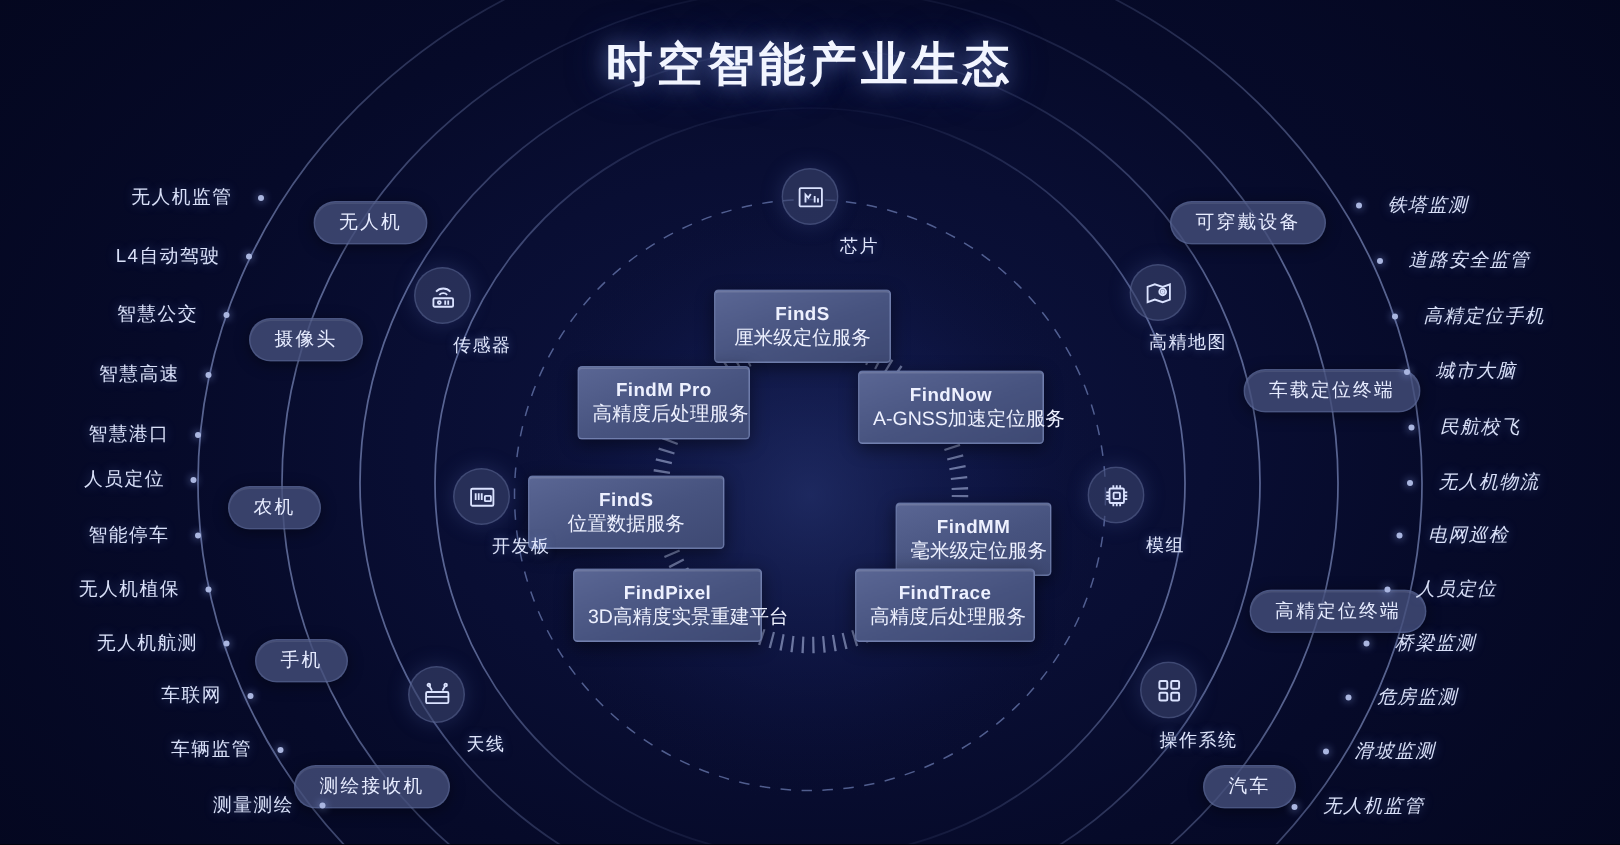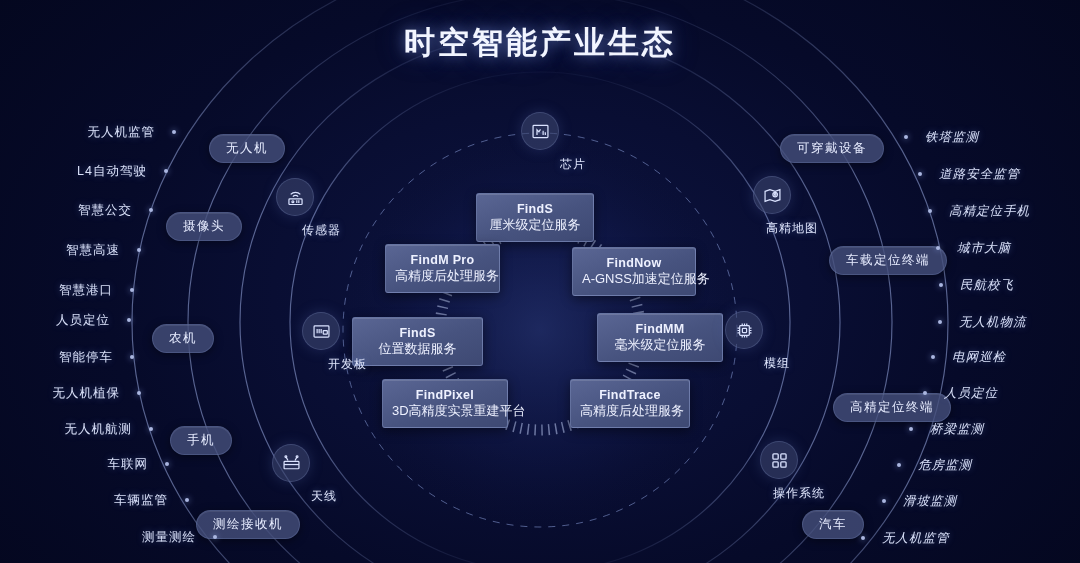--- a/index.html
+++ b/index.html
@@ -166,21 +166,21 @@
         <div class="cn">高精度后处理服务</div>
       </div>
       <div class="svc" style="left: 572px; top: 247px; width: 124px;">
         <div class="en">FindNow</div>
         <div class="cn">A-GNSS加速定位服务</div>
       </div>
       <div class="svc" style="left: 352px; top: 317px; width: 131px;">
         <div class="en">FindS</div>
         <div class="cn">位置数据服务</div>
       </div>
-      <div class="svc" style="left: 597px; top: 313px; width: 126px;">
+      <div class="svc" style="left: 597px; top: 335px; width: 104px;">
         <div class="en">FindMM</div>
         <div class="cn">毫米级定位服务</div>
       </div>
       <div class="svc" style="left: 382px; top: 379px; width: 126px;">
         <div class="en">FindPixel</div>
         <div class="cn">3D高精度实景重建平台</div>
       </div>
       <div class="svc" style="left: 570px; top: 379px; width: 120px;">
         <div class="en">FindTrace</div>
         <div class="cn">高精度后处理服务</div>

